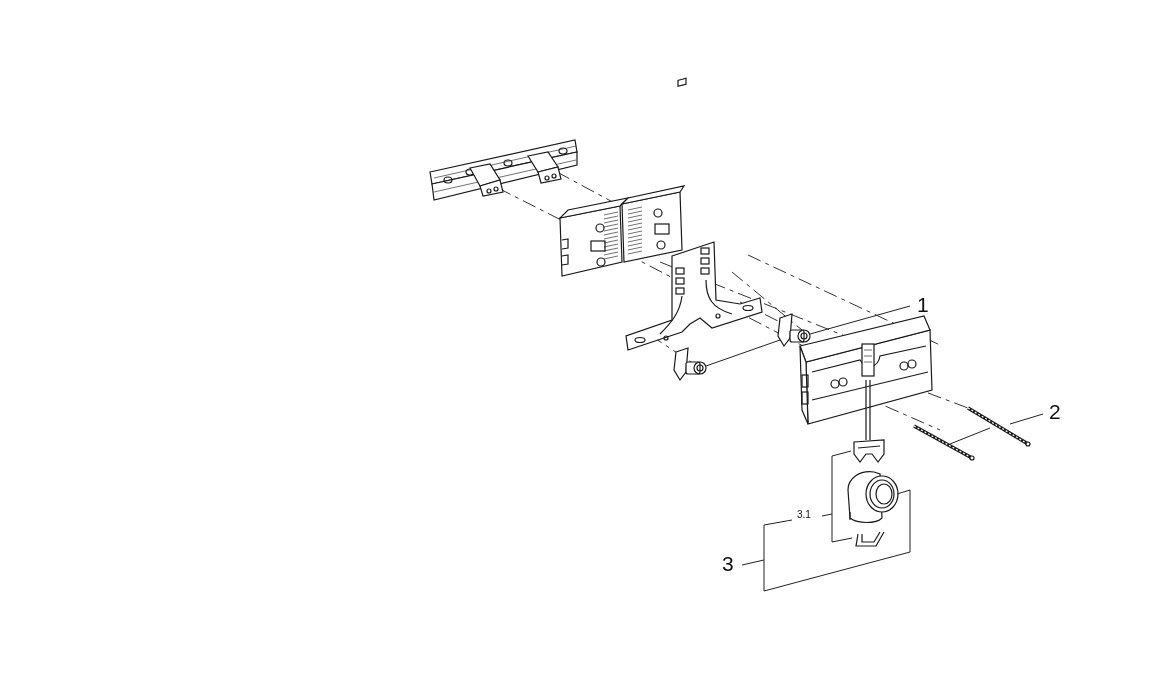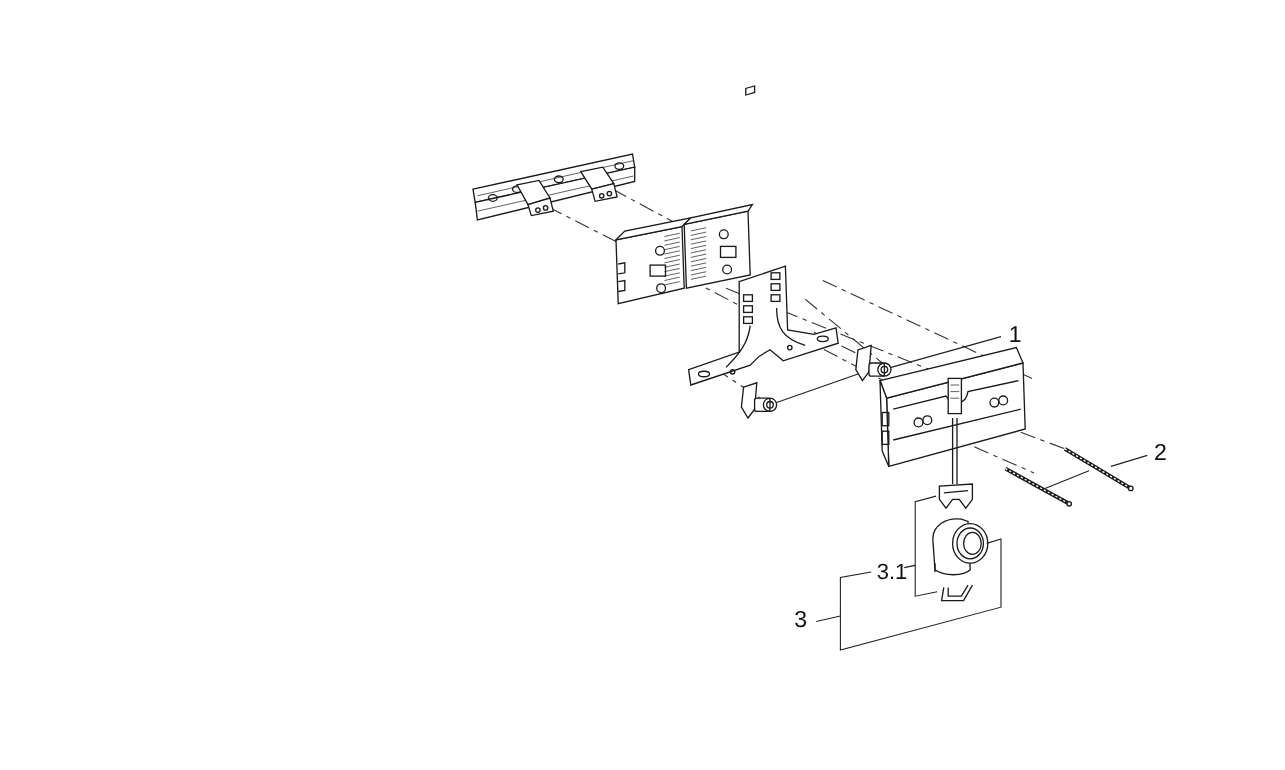--- a/index.html
+++ b/index.html
@@ -5,21 +5,21 @@
   html,body{margin:0;padding:0;background:#ffffff;}
   body{width:1168px;height:700px;position:relative;overflow:hidden;font-family:"Liberation Sans",sans-serif;}
   svg{position:absolute;left:0;top:0;}
   .ln{stroke:#1a1a1a;stroke-width:1.2;fill:none;}
   .lnf{stroke:#1a1a1a;stroke-width:1.2;fill:#ffffff;}
   .dash{stroke:#333;stroke-width:1;fill:none;stroke-dasharray:14 5 4 5;}
   .lead{stroke:#222;stroke-width:1;fill:none;}
   .thin{stroke:#333;stroke-width:0.7;fill:none;}
   .lbl{position:absolute;color:#111;font-family:"Liberation Sans",sans-serif;line-height:1;}
   .big{font-size:21px;}
-  .small{font-size:20px;}
+  .small{font-size:10px;}
 </style>
 </head>
 <body>
 
 <svg width="1168" height="700" viewBox="0 0 1168 700">
 
   <g>
     <line class="dash" x1="498" y1="188" x2="565" y2="222"></line>
     <line class="dash" x1="557" y1="172" x2="620" y2="206"></line>
     <line class="dash" x1="600" y1="240" x2="830" y2="360"></line>

